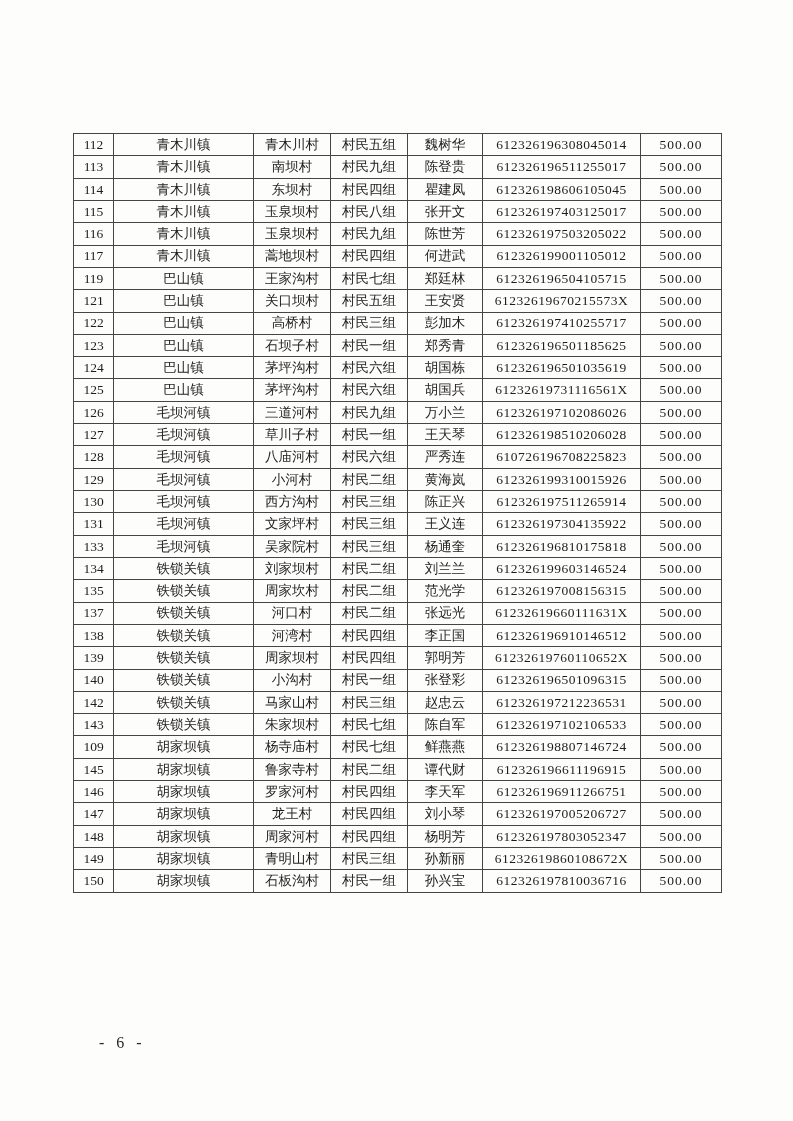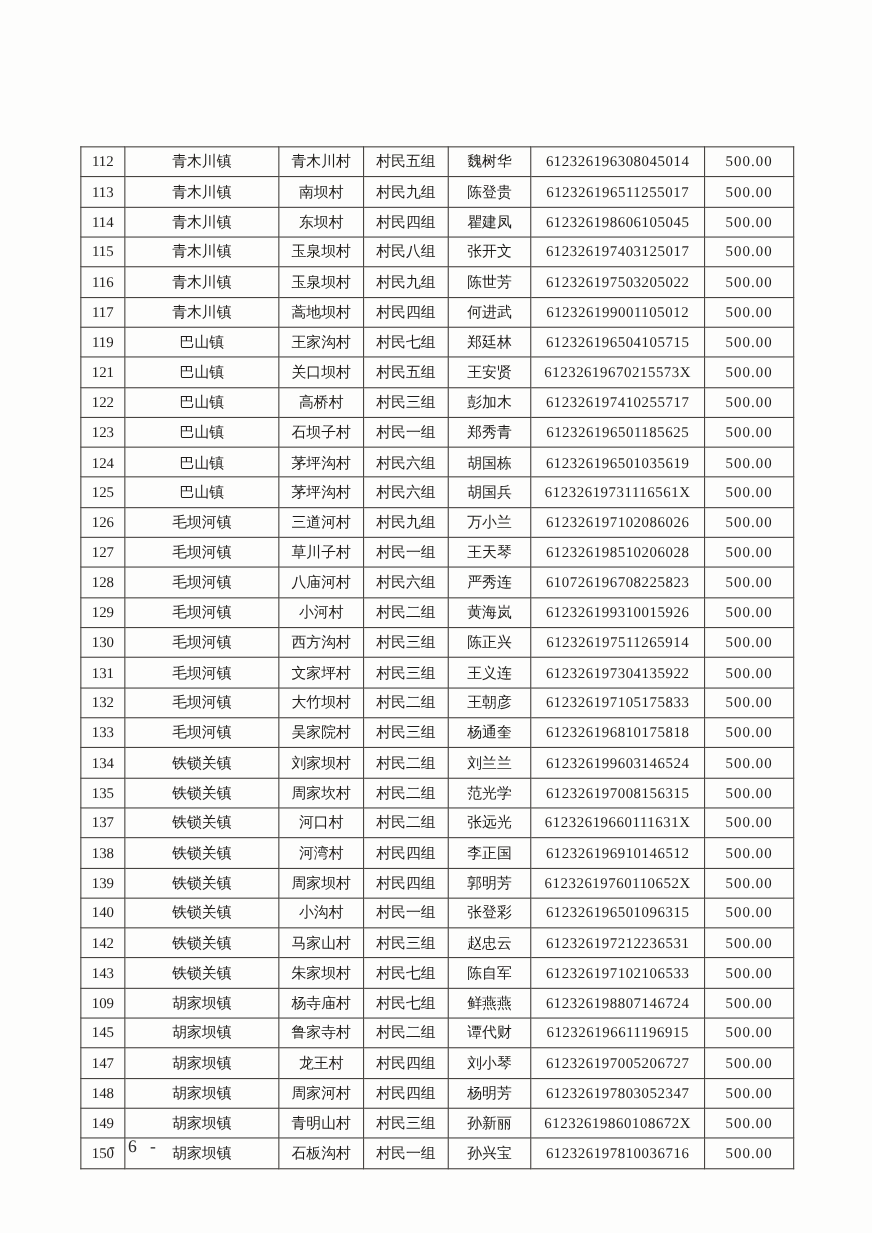--- a/index.html
+++ b/index.html
@@ -17,21 +17,21 @@
   .page {
     position: absolute;
     inset: 0;
     background: #fdfdfc;
   }
   table.grid {
     position: absolute;
     left: 73px;
     top: 133px;
     width: 648px;
-    height: 930px;
+    height: 760px;
     border-collapse: collapse;
     table-layout: fixed;
   }
   table.grid td {
     border: 1px solid #474441;
     text-align: center;
     vertical-align: middle;
     font-size: 13.5px;
     line-height: 1;
     padding: 0;
@@ -221,29 +221,20 @@
         <tr>
           <td class="c0">131</td>
           <td class="c1">毛坝河镇</td>
           <td class="c2">文家坪村</td>
           <td class="c3">村民三组</td>
           <td class="c4">王义连</td>
           <td class="c5">612326197304135922</td>
           <td class="c6">500.00</td>
         </tr>
         <tr>
-          <td class="c0">132</td>
-          <td class="c1">毛坝河镇</td>
-          <td class="c2">大竹坝村</td>
-          <td class="c3">村民二组</td>
-          <td class="c4">王朝彦</td>
-          <td class="c5">612326197105175833</td>
-          <td class="c6">500.00</td>
-        </tr>
-        <tr>
           <td class="c0">133</td>
           <td class="c1">毛坝河镇</td>
           <td class="c2">吴家院村</td>
           <td class="c3">村民三组</td>
           <td class="c4">杨通奎</td>
           <td class="c5">612326196810175818</td>
           <td class="c6">500.00</td>
         </tr>
         <tr>
           <td class="c0">134</td>
@@ -326,20 +317,29 @@
           <td class="c5">612326198807146724</td>
           <td class="c6">500.00</td>
         </tr>
         <tr>
           <td class="c0">145</td>
           <td class="c1">胡家坝镇</td>
           <td class="c2">鲁家寺村</td>
           <td class="c3">村民二组</td>
           <td class="c4">谭代财</td>
           <td class="c5">612326196611196915</td>
+          <td class="c6">500.00</td>
+        </tr>
+        <tr>
+          <td class="c0">146</td>
+          <td class="c1">胡家坝镇</td>
+          <td class="c2">罗家河村</td>
+          <td class="c3">村民四组</td>
+          <td class="c4">李天军</td>
+          <td class="c5">612326196911266751</td>
           <td class="c6">500.00</td>
         </tr>
         <tr>
           <td class="c0">147</td>
           <td class="c1">胡家坝镇</td>
           <td class="c2">龙王村</td>
           <td class="c3">村民四组</td>
           <td class="c4">刘小琴</td>
           <td class="c5">612326197005206727</td>
           <td class="c6">500.00</td>

